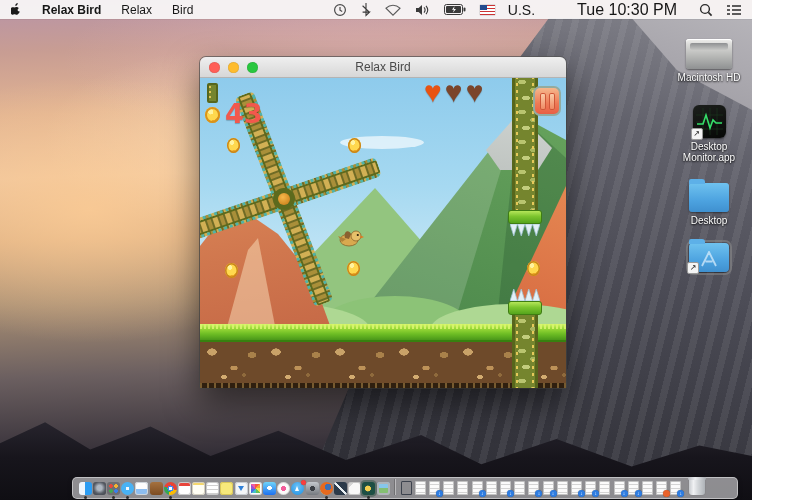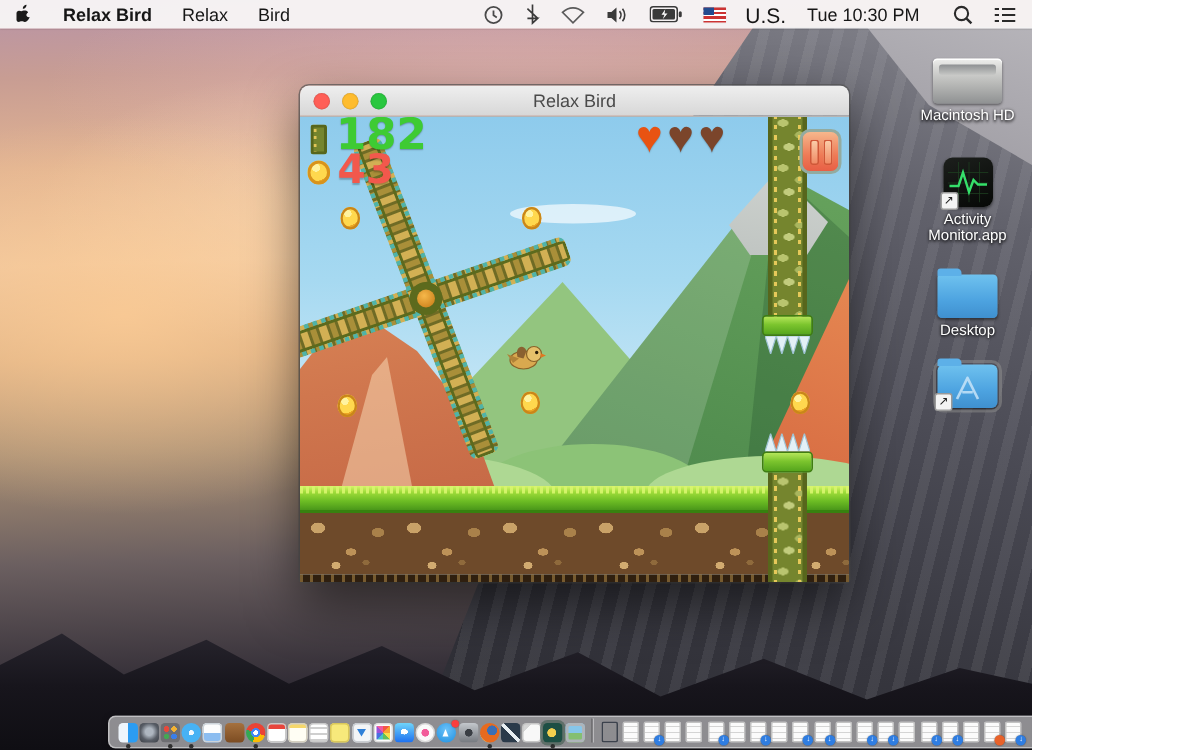--- a/index.html
+++ b/index.html
@@ -1,17 +1,17 @@
 <!DOCTYPE html>
 <html><head>
 <meta charset="utf-8">
 <style>
   html,body{margin:0;padding:0;width:800px;height:500px;overflow:hidden;
     font-family:"Liberation Sans","DejaVu Sans",sans-serif;-webkit-font-smoothing:antialiased;}
-  .stage{position:relative;width:688px;height:500px;overflow:hidden;background:#888;}
+  .stage{position:relative;width:752px;height:500px;overflow:hidden;background:#888;}
 
   
   .wall{position:absolute;inset:0;}
   .wall-base{position:absolute;inset:0;background:
     linear-gradient(178deg,#b793a8 0%,#c89d93 10%,#e2b492 22%,#ecc49e 34%,#d9ad82 46%,#a98f74 58%,#6b5f60 72%,#322d36 88%,#1b1820 100%);}
   .wall-glow{position:absolute;inset:0;background:
     radial-gradient(ellipse 330px 190px at 12% 42%,rgba(255,206,150,.75),transparent 70%),
     radial-gradient(ellipse 260px 130px at 30% 28%,rgba(255,226,190,.5),transparent 70%),
     radial-gradient(ellipse 420px 120px at 50% 12%,rgba(235,190,200,.45),transparent 75%);}
   .wall-cliff{position:absolute;inset:0;background:
@@ -28,21 +28,21 @@
     display:flex;align-items:center;font-size:12px;color:#161616;z-index:50;box-shadow:0 0 1px rgba(0,0,0,.25);}
   .mb-left{display:flex;align-items:center;height:100%;}
   .mb-apple{padding:0 9px 0 11px;display:flex;align-items:center;}
   .mb-item{padding:0 10px;height:100%;display:flex;align-items:center;white-space:nowrap;}
   .mb-item.bold{font-weight:bold;}
   .mb-right{margin-left:auto;display:flex;align-items:center;height:100%;gap:0;}
   .st-ic{padding:0 7px;display:flex;align-items:center;height:100%;}
   .flag{width:15px;height:10px;position:relative;background:repeating-linear-gradient(180deg,#c33 0 1.5px,#fff 1.5px 3px);box-shadow:0 0 1px rgba(0,0,0,.5);}
   .flag:before{content:"";position:absolute;left:0;top:0;width:7px;height:5px;background:#224b8f;}
   .st-txt{padding:0 6px;font-size:14px;white-space:nowrap;}
-  .st-clock{padding:0 8px;font-size:12px;white-space:nowrap;}
+  .st-clock{padding:0 8px;font-size:16px;white-space:nowrap;margin-left:28px;}
   .mb-right svg{display:block;}
 
   
   .desk-icons{position:absolute;top:27px;right:2px;width:82px;display:flex;flex-direction:column;align-items:center;z-index:5;margin-top:12px;}
   .dicon{display:flex;flex-direction:column;align-items:center;width:82px;}
   .dicon .dlabel{margin-top:3px;font-size:10px;color:#fff;text-align:center;line-height:11px;
     text-shadow:0 1px 2px rgba(0,0,0,.85),0 0 2px rgba(0,0,0,.6);max-width:78px;}
   .dicon.selected .dlabel{background:rgba(125,125,125,.85);border-radius:3px;padding:1px 4px;text-shadow:none;}
   .dimg{position:relative;}
   .dimg-drive{width:46px;height:30px;border-radius:3px;background:linear-gradient(180deg,#efefed 0%,#d9d9d7 20%,#b9bab8 55%,#8f9192 100%);
@@ -289,21 +289,21 @@
       <div class="dicon">
         <div class="dimg dimg-activity">
           <svg width="27" height="27" viewBox="0 0 27 27">
             <g stroke="#1d4020" stroke-width="0.5">
               <path d="M0 7h27M0 14h27M0 21h27M7 0v27M14 0v27M21 0v27"></path>
             </g>
             <path d="M1 16 L7 16 L10 7 L14 20 L17 12 L20 15 L26 15" fill="none" stroke="#35e06a" stroke-width="1.6"></path>
           </svg>
           <div class="alias-badge">↗</div>
         </div>
-        <div class="dlabel">Activity Monitor.app</div>
+        <div class="dlabel">Desktop Monitor.app</div>
       </div>
       <div class="gap2"></div>
       <div class="dicon">
         <div class="dimg dimg-folder"></div>
         <div class="dlabel">Desktop</div>
       </div>
       <div class="gap3"></div>
       <div class="dicon selected">
         <div class="dimg dimg-folder-apps">
           <svg width="18" height="16" viewBox="0 0 18 16" style="position:absolute;left:11px;top:8px;opacity:.8">
@@ -372,21 +372,20 @@
       <svg class="bird" id="bird" viewBox="0 0 28 22" style="left: 136px; top: 148px;">
         <ellipse cx="13" cy="14" rx="9" ry="6" fill="#d9a94f" stroke="#8a6228" stroke-width="0.8"></ellipse>
         <path d="M10 13 L2 10 L6 16 Z" fill="#b08238"></path>
         <path d="M9 12 C7 5 13 3 15 8 L13 13 Z" fill="#8a6130"></path>
         <circle cx="20" cy="10" r="5" fill="#e6c06a" stroke="#8a6228" stroke-width="0.8"></circle>
         <circle cx="21.8" cy="9" r="1.1" fill="#2a1c08"></circle>
         <path d="M24.5 9.5 L28 11 L24.5 12.5 Z" fill="#e07820"></path>
       </svg>
 
       <div class="hud-pipe-ic"></div>
-      <div class="hud-num1">182</div>
       <div class="hud-coin-ic"></div>
       <div class="hud-num2">43</div>
       <div class="lives" id="lives">
           <span class="filled">♥</span>
           <span>♥</span>
           <span>♥</span>
         </div>
       <div class="pausebtn">
           <i></i>
           <i></i>

